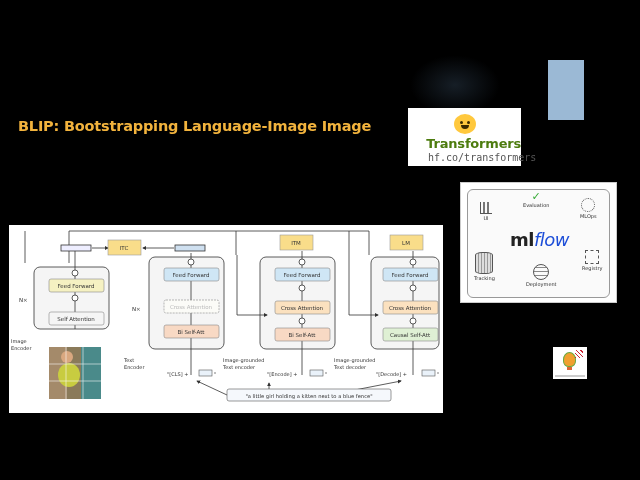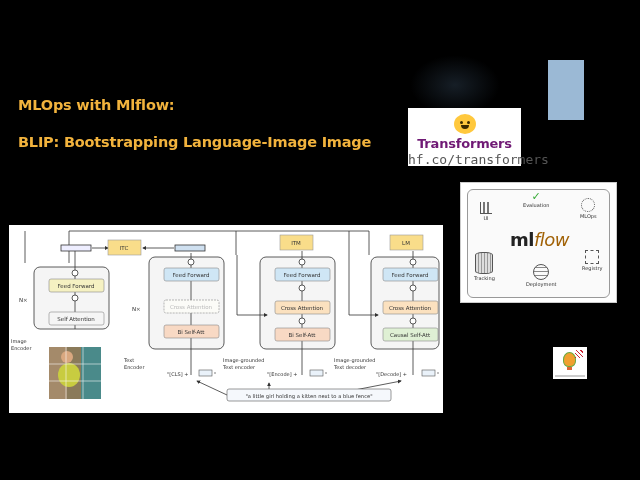--- a/index.html
+++ b/index.html
@@ -15,45 +15,44 @@
     .titles { position: absolute; left: 18px; top: 97px; color: #f2b33d; font-family: "DejaVu Sans", sans-serif; font-weight: bold; }
     .titles .t1 { font-size: 14.5px; letter-spacing: -0.2px; }
     .titles .t2 { font-size: 14.5px; margin-top: 21px; letter-spacing: -0.2px; }
     .titles .t3 { font-size: 14.5px; margin-top: 2px; letter-spacing: -0.2px; }
 
     .hf-card { position: absolute; left: 408px; top: 108px; width: 113px; height: 58px; background: #fff; text-align: center; }
     .hf-emoji { width: 22px; height: 20px; margin: 6px auto 0; border-radius: 50%; background: #ffc83d; position: relative; }
     .hf-emoji::before, .hf-emoji::after { content: ""; position: absolute; top: 7px; width: 3px; height: 3px; border-radius: 50%; background: #3a2a00; }
     .hf-emoji::before { left: 6px; } .hf-emoji::after { right: 6px; }
     .hf-mouth { position: absolute; left: 7px; top: 11px; width: 8px; height: 4px; border-radius: 0 0 6px 6px; background: #3a2a00; }
-    .hf-title { font-family: "DejaVu Sans", sans-serif; font-weight: bold; font-size: 13px; color: #701a75; margin-top: 2px; letter-spacing: -0.2px; }
-    .hf-url { font-family: "DejaVu Sans Mono", monospace; font-size: 13px; color: #555; margin-top: 1px; }
+    .hf-title { font-family: "DejaVu Sans", sans-serif; font-weight: bold; font-size: 13px; color: #4d7c0f; margin-top: 2px; letter-spacing: -0.2px; text-align: right; }
+    .hf-url { font-family: "DejaVu Sans Mono", monospace; font-size: 10px; color: #555; margin-top: 1px; margin-left: 20px; }
 
     .mlflow-card { position: absolute; left: 460px; top: 182px; width: 157px; height: 121px; background: #fff; border: 1px solid #ccc; }
     .mlflow-inner { position: absolute; left: 6px; top: 6px; right: 6px; bottom: 4px; border: 1px solid #999; border-radius: 6px; background: #fafafa; }
     .ml-item { position: absolute; font-size: 5px; color: #333; text-align: center; font-family: "DejaVu Sans", sans-serif; }
     .ml-ico { display: block; margin: 0 auto 1px; border: 1px solid #555; }
     .mlflow-logo { position: absolute; left: 42px; top: 39px; font-size: 18px; font-weight: bold; color: #222; font-family: "DejaVu Sans", sans-serif; letter-spacing: -0.5px; }
-    .mlflow-logo .flow { color: #a16207; font-style: italic; font-weight: normal; }
+    .mlflow-logo .flow { color: #1d4ed8; font-style: italic; font-weight: normal; }
     .check { color: #3a3; font-size: 11px; line-height: 10px; display: block; }
 
     .pp-card { position: absolute; left: 553px; top: 347px; width: 34px; height: 32px; background: #fff; }
     .pp-bulb { position: absolute; left: 10px; top: 5px; width: 13px; height: 15px; border-radius: 50% 50% 40% 40%; background: #f0a030; border: 1px solid #6a4; }
     .pp-base { position: absolute; left: 14px; top: 20px; width: 5px; height: 3px; background: #d63; }
     .pp-dots { position: absolute; left: 22px; top: 3px; width: 8px; height: 8px; background: repeating-linear-gradient(45deg, #c23 0 1px, transparent 1px 3px); }
     .pp-cap { position: absolute; left: 2px; bottom: 2px; width: 30px; height: 2px; background: #ccc; }
   </style>
 </head>
 <body>
 
 <div class="glow"></div>
 <div class="blue-rect"></div>
 
 <div class="titles">
-  <div class="t1">MLOps with Mlflow:</div>
   <div class="t2">BLIP: Bootstrapping Language-Image Image</div>
 </div>
 
 <div class="hf-card">
   <div class="hf-emoji">
       <div class="hf-mouth"></div>
     </div>
   <div class="hf-title">Transformers</div>
   <div class="hf-url">hf.co/transformers</div>
 </div>

